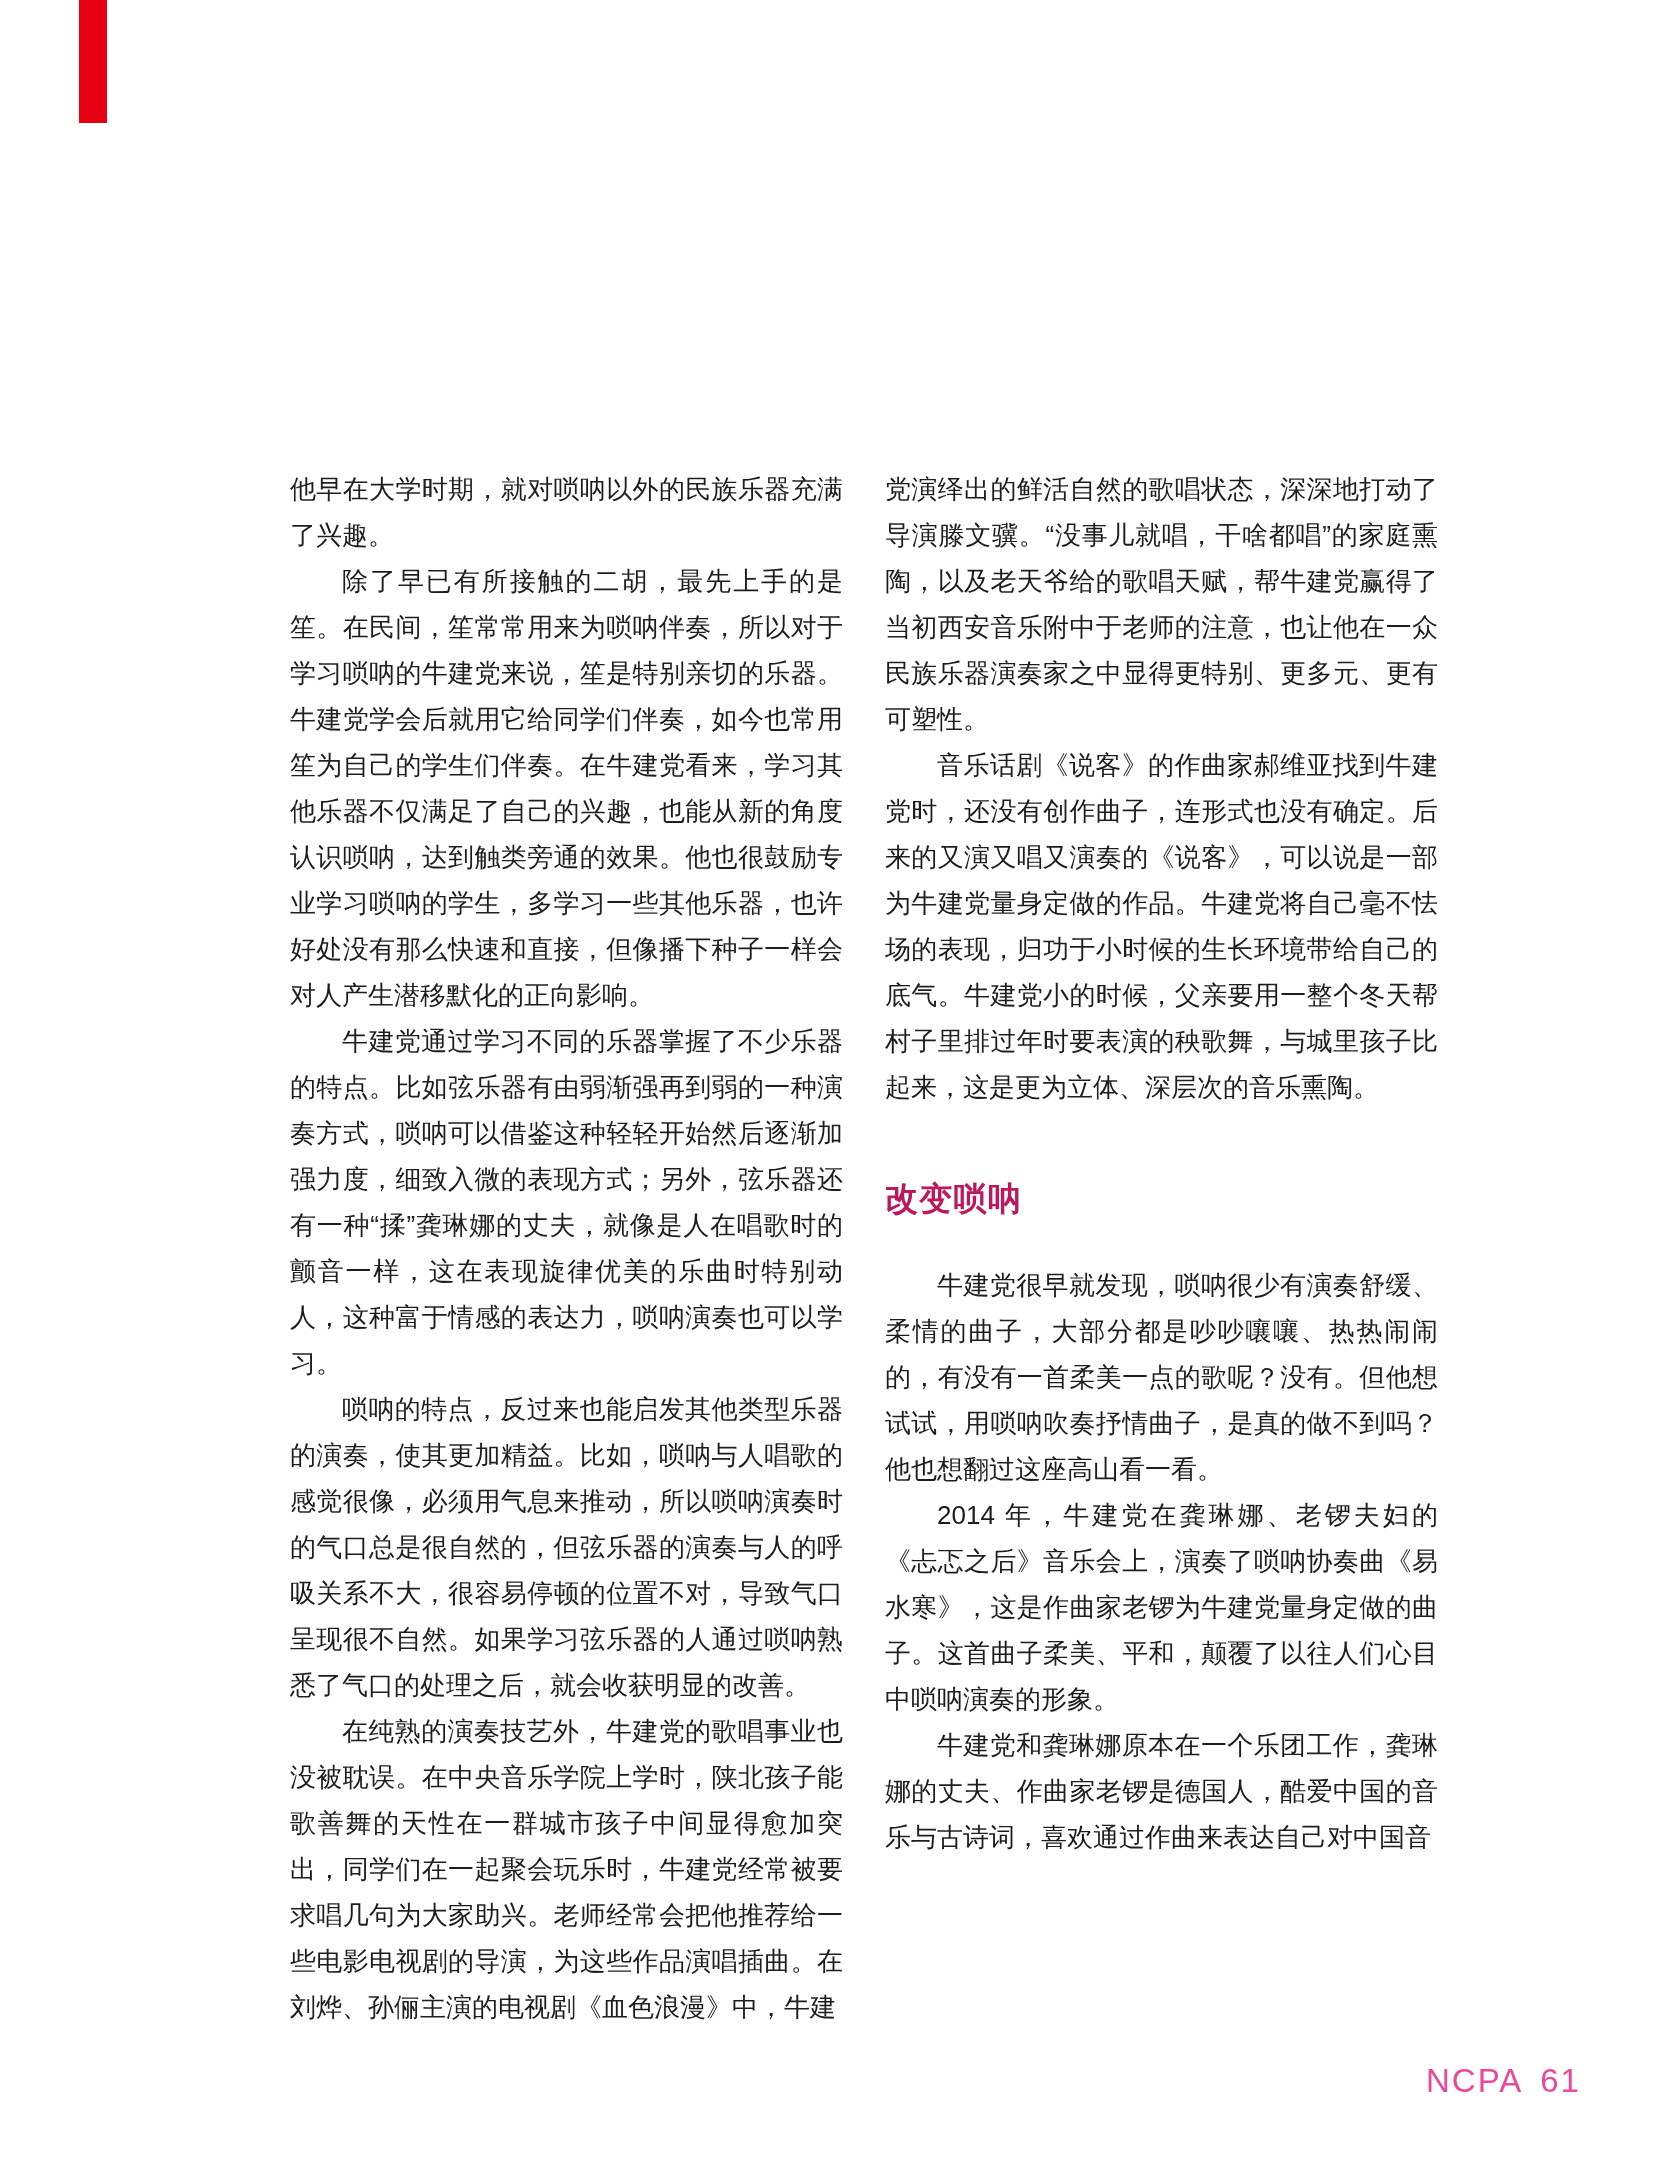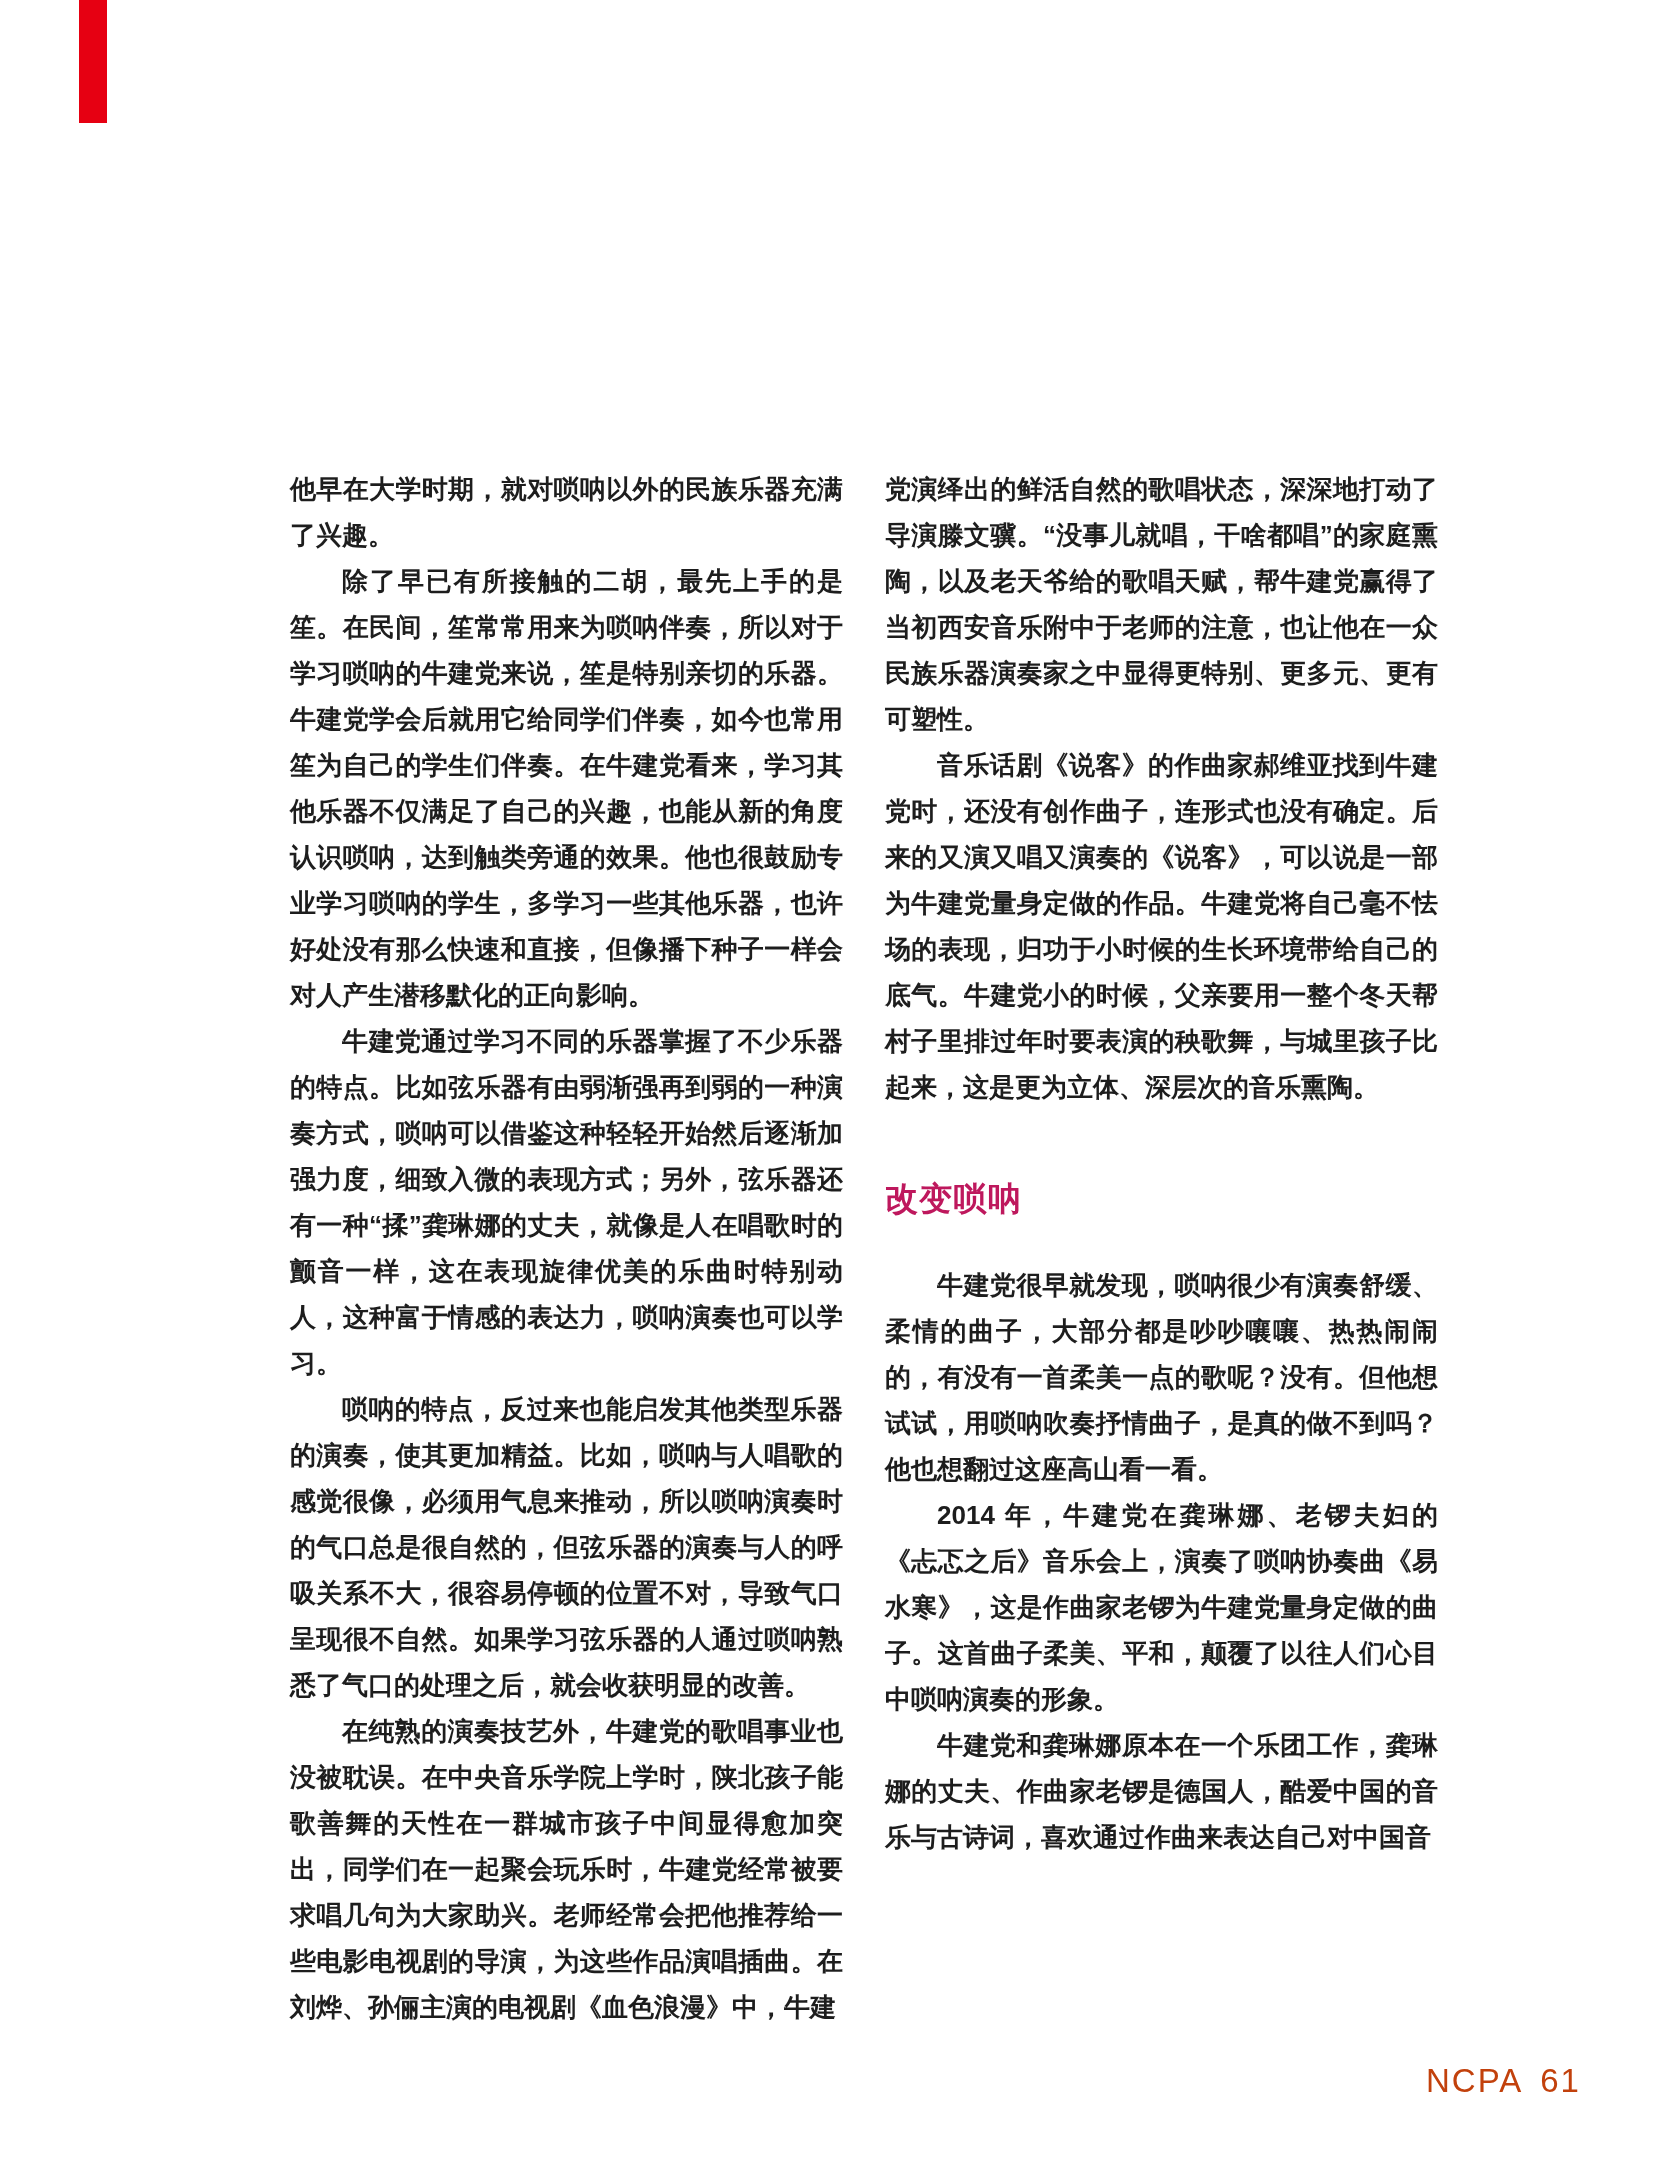--- a/index.html
+++ b/index.html
@@ -30,40 +30,39 @@
     text-justify: inter-ideograph;
     font-weight: 400;
     letter-spacing: 0;
   }
   .column-left  { left: 290px; }
   .column-right { left: 873px; margin-left: 12px; }
   .column p {
     margin: 0;
     padding: 0;
     text-indent: 2em;
-    font-weight: bold;
   }
   .column p.no-indent { text-indent: 0; }
   .section-heading {
     font-size: 33px;
     line-height: 46px;
     font-weight: 700;
     color: #be185d;
     margin: 66px 0 40px 0;
     text-indent: 0;
     text-align: left;
     letter-spacing: 1.3px;
   }
   .page-footer {
     position: absolute;
     left: 1426px;
     top: 2064px;
     font-size: 33px;
     line-height: 33px;
-    color: #c2410c;
+    color: #ec4899;
     letter-spacing: 2px;
     white-space: nowrap;
   }
   .page-footer .page-number { margin-left: 17px; }
 </style>
 </head>
 <body>
 
 <div class="page-marker"></div>
 

